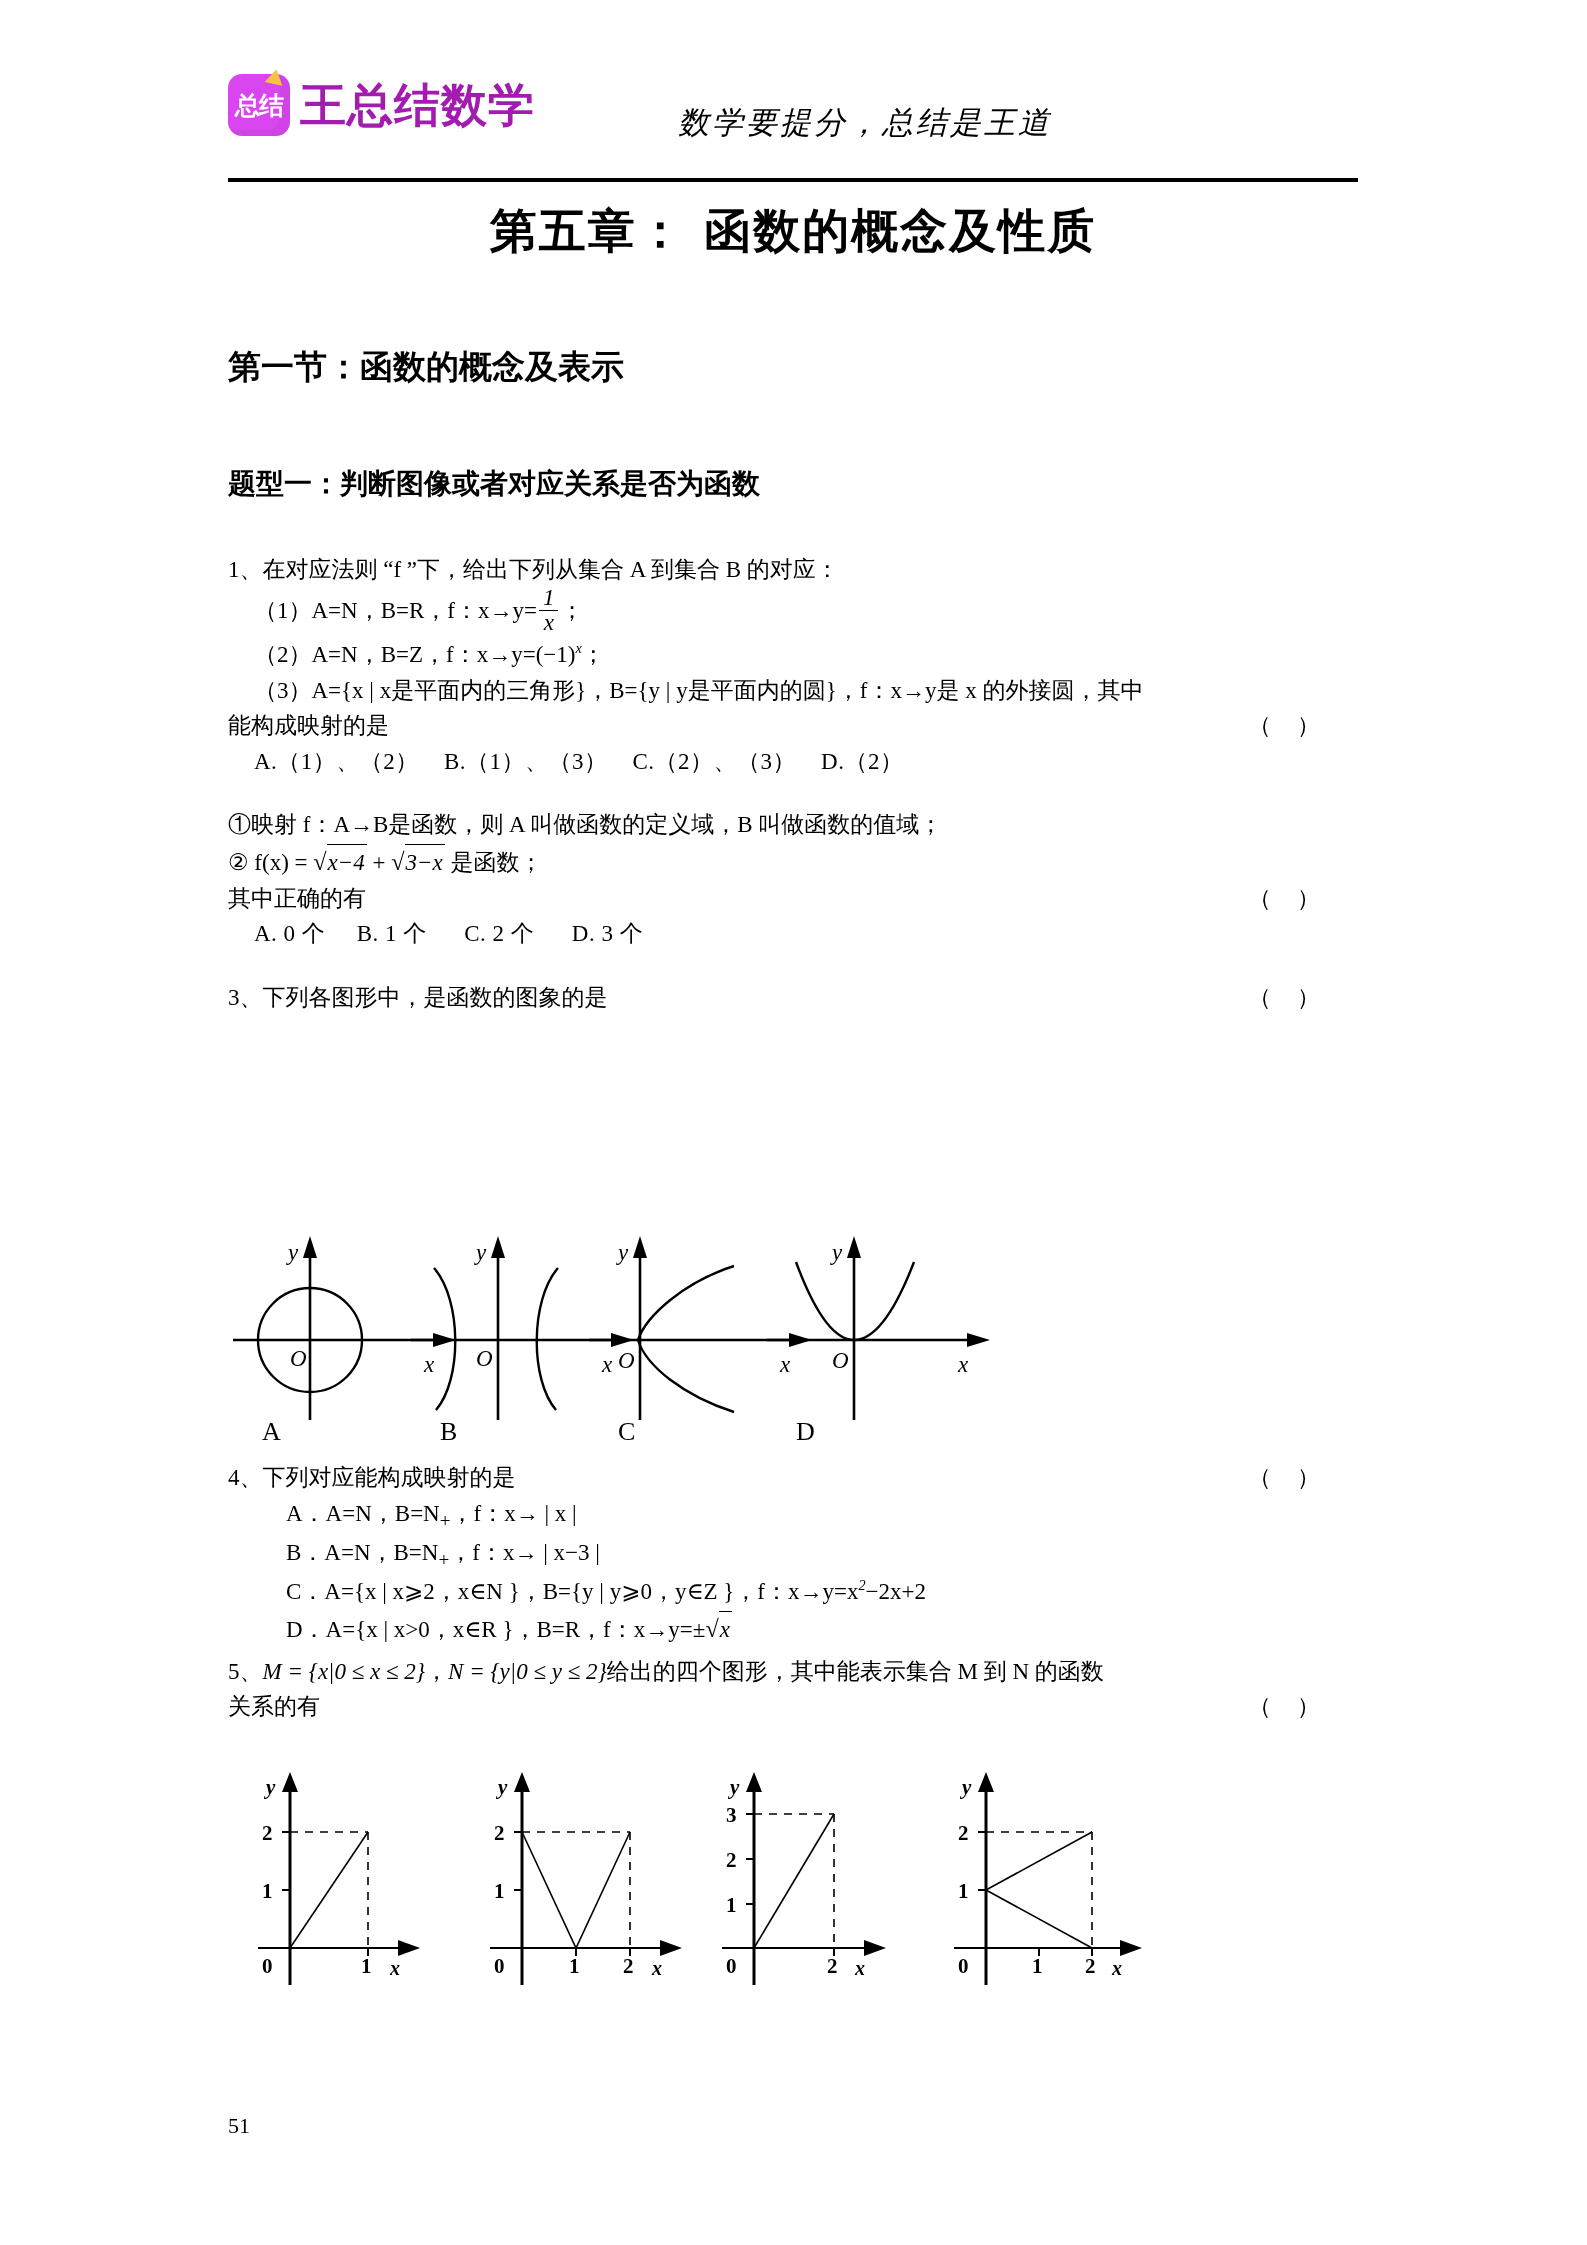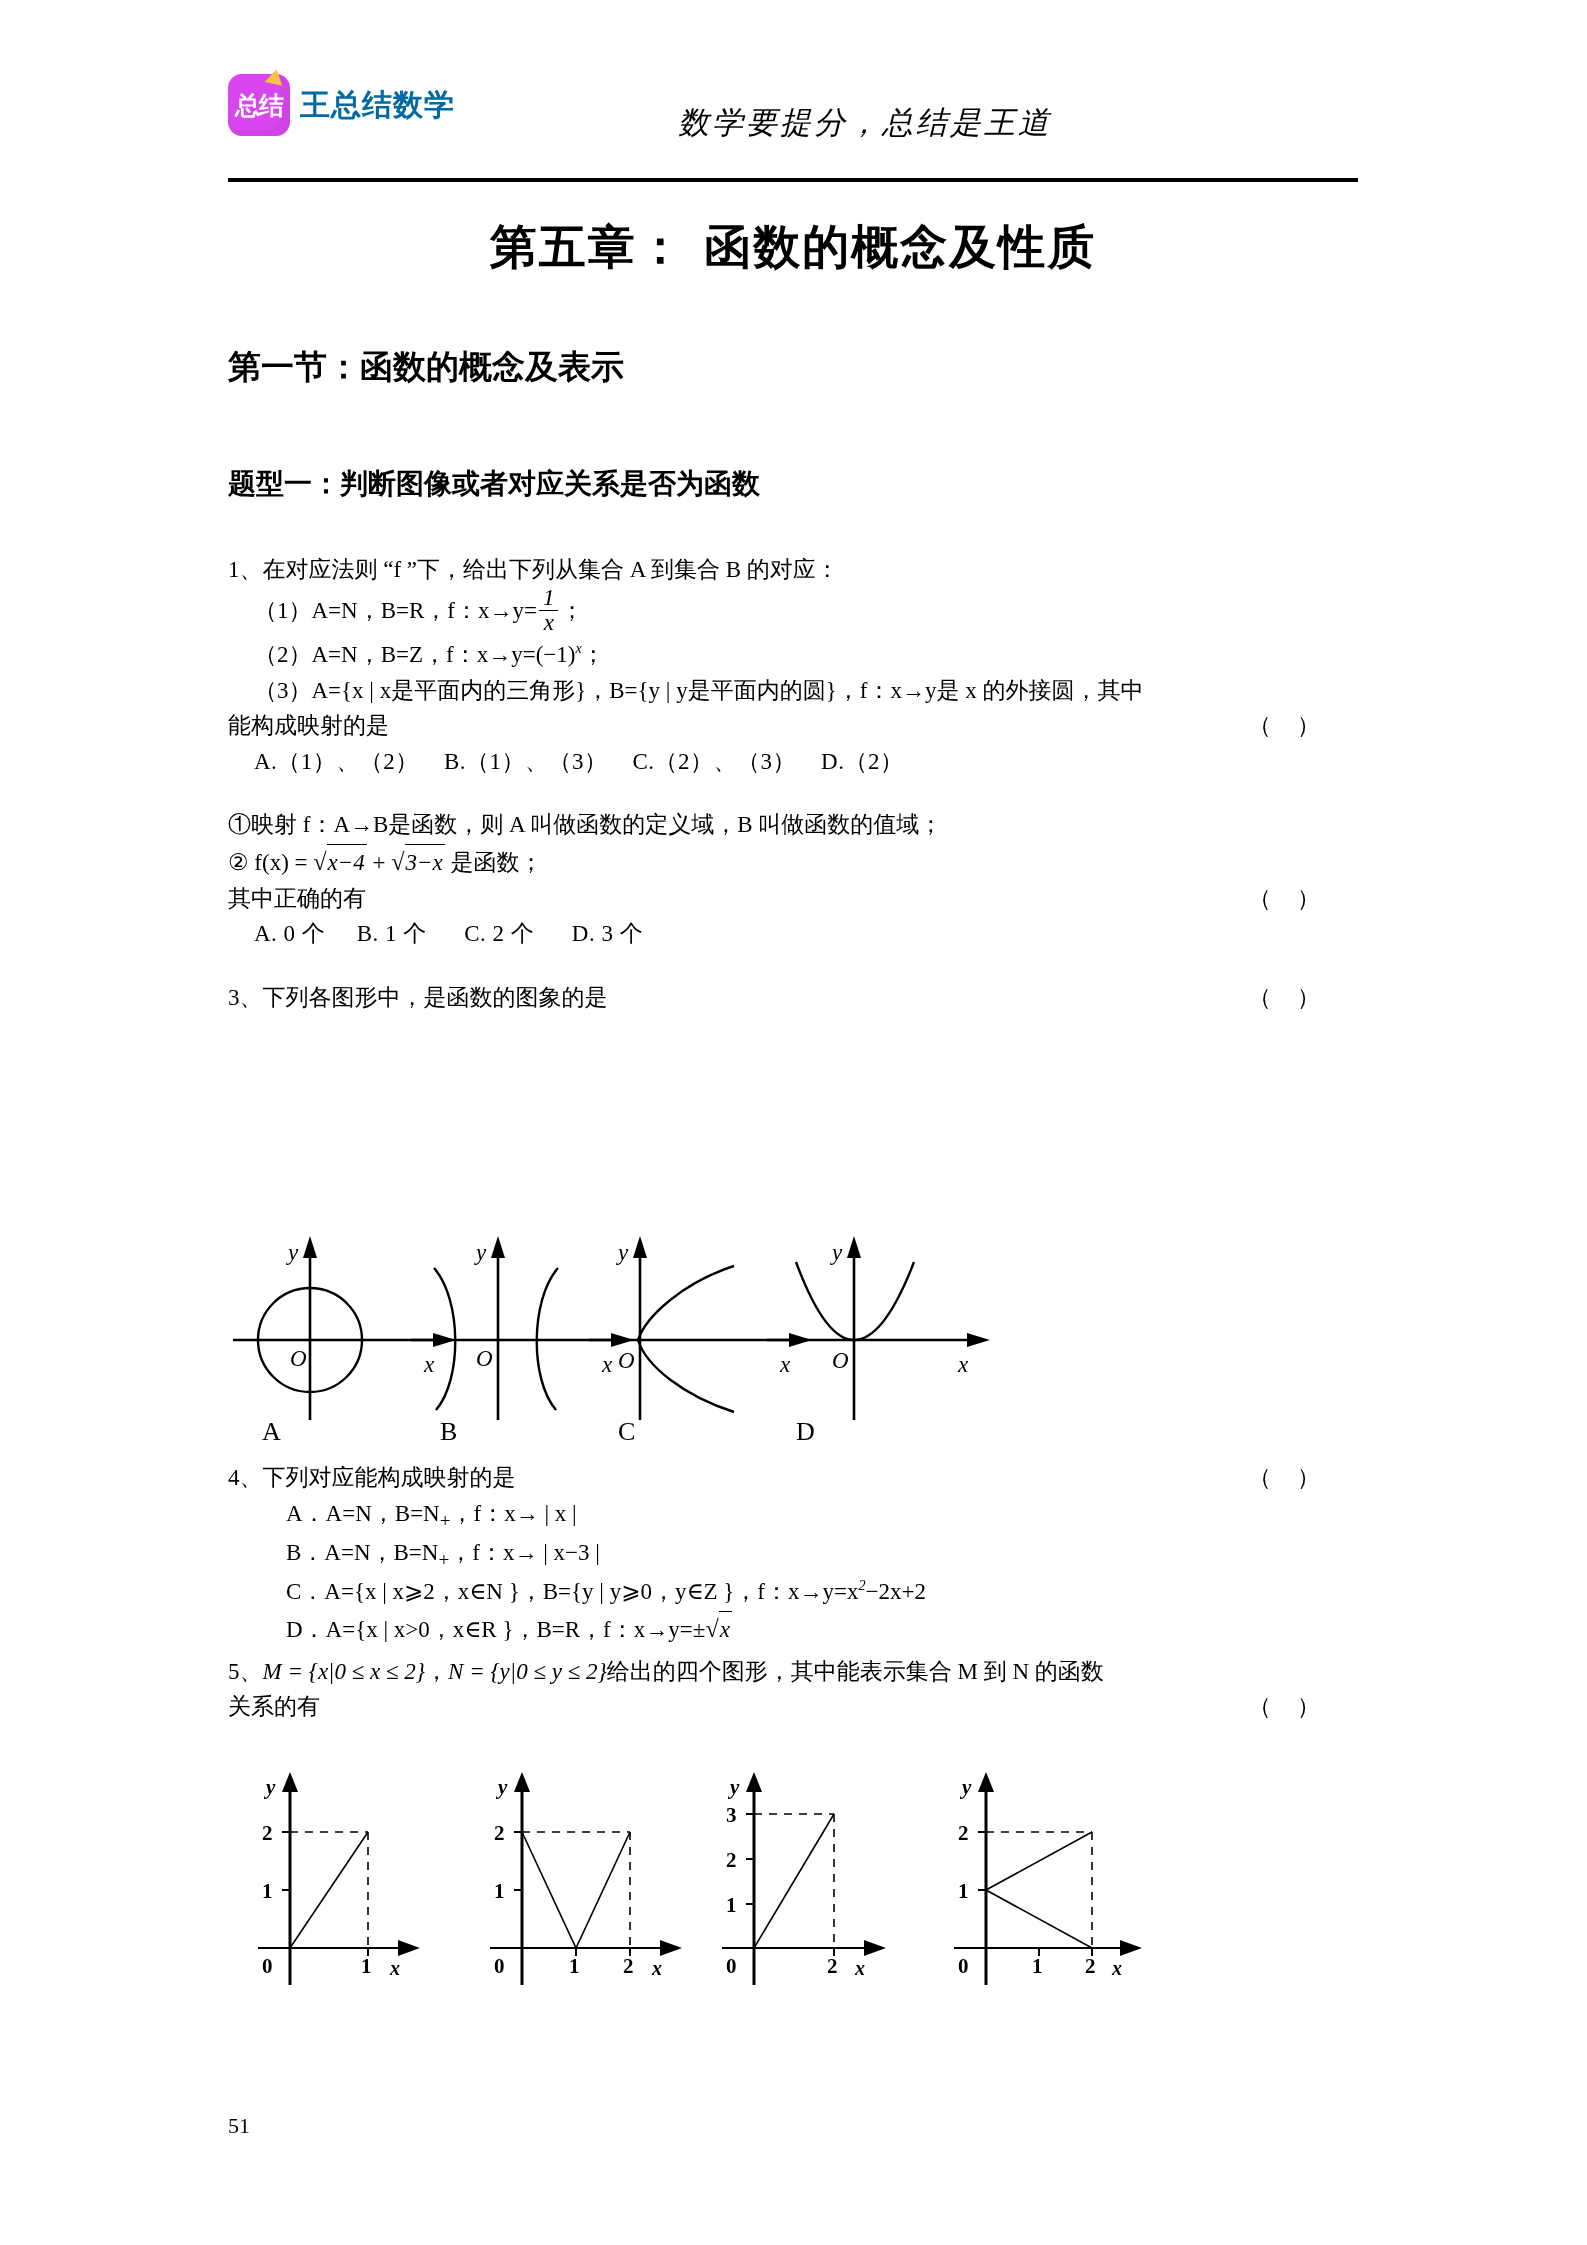--- a/index.html
+++ b/index.html
@@ -21,35 +21,34 @@
   .logo-mark .crown{
     position:absolute;right:6px;top:-5px;width:0;height:0;
     border-left:9px solid transparent;border-right:9px solid transparent;
     border-bottom:15px solid #f6c344;transform:rotate(12deg);
   }
   .logo-mark .mark-text{
     color:#fff;font-weight:bold;font-size:25px;line-height:1;letter-spacing:-1px;
     font-family:"DejaVu Sans","Liberation Sans",sans-serif;
   }
   .logo-text{
-    color:#0369a1;font-size:30px;font-weight:bold;letter-spacing:1px;
+    color:#a21caf;font-size:46px;font-weight:bold;letter-spacing:1px;
     font-family:"DejaVu Sans","Liberation Sans",sans-serif;line-height:1;
   }
   .tagline{
     position:absolute;left:450px;top:30px;font-size:31px;letter-spacing:3px;
     font-family:"DejaVu Serif","Liberation Serif",serif;font-style:italic;
   }
   .hrule{position:absolute;left:228px;top:178px;width:1130px;height:4px;background:#000;}
 
   
   .chapter-title{
     position:absolute;left:228px;top:200px;width:1130px;text-align:center;
     font-size:47px;font-weight:bold;letter-spacing:2px;
     font-family:"DejaVu Sans","Liberation Sans",sans-serif;
-    margin-top:16px;
   }
   .section-title{
     position:absolute;left:228px;top:345px;font-size:33px;font-weight:bold;
     font-family:"DejaVu Sans","Liberation Sans",sans-serif;
   }
   .topic-title{
     position:absolute;left:228px;top:465px;font-size:28px;font-weight:bold;
     font-family:"DejaVu Sans","Liberation Sans",sans-serif;
   }
 

